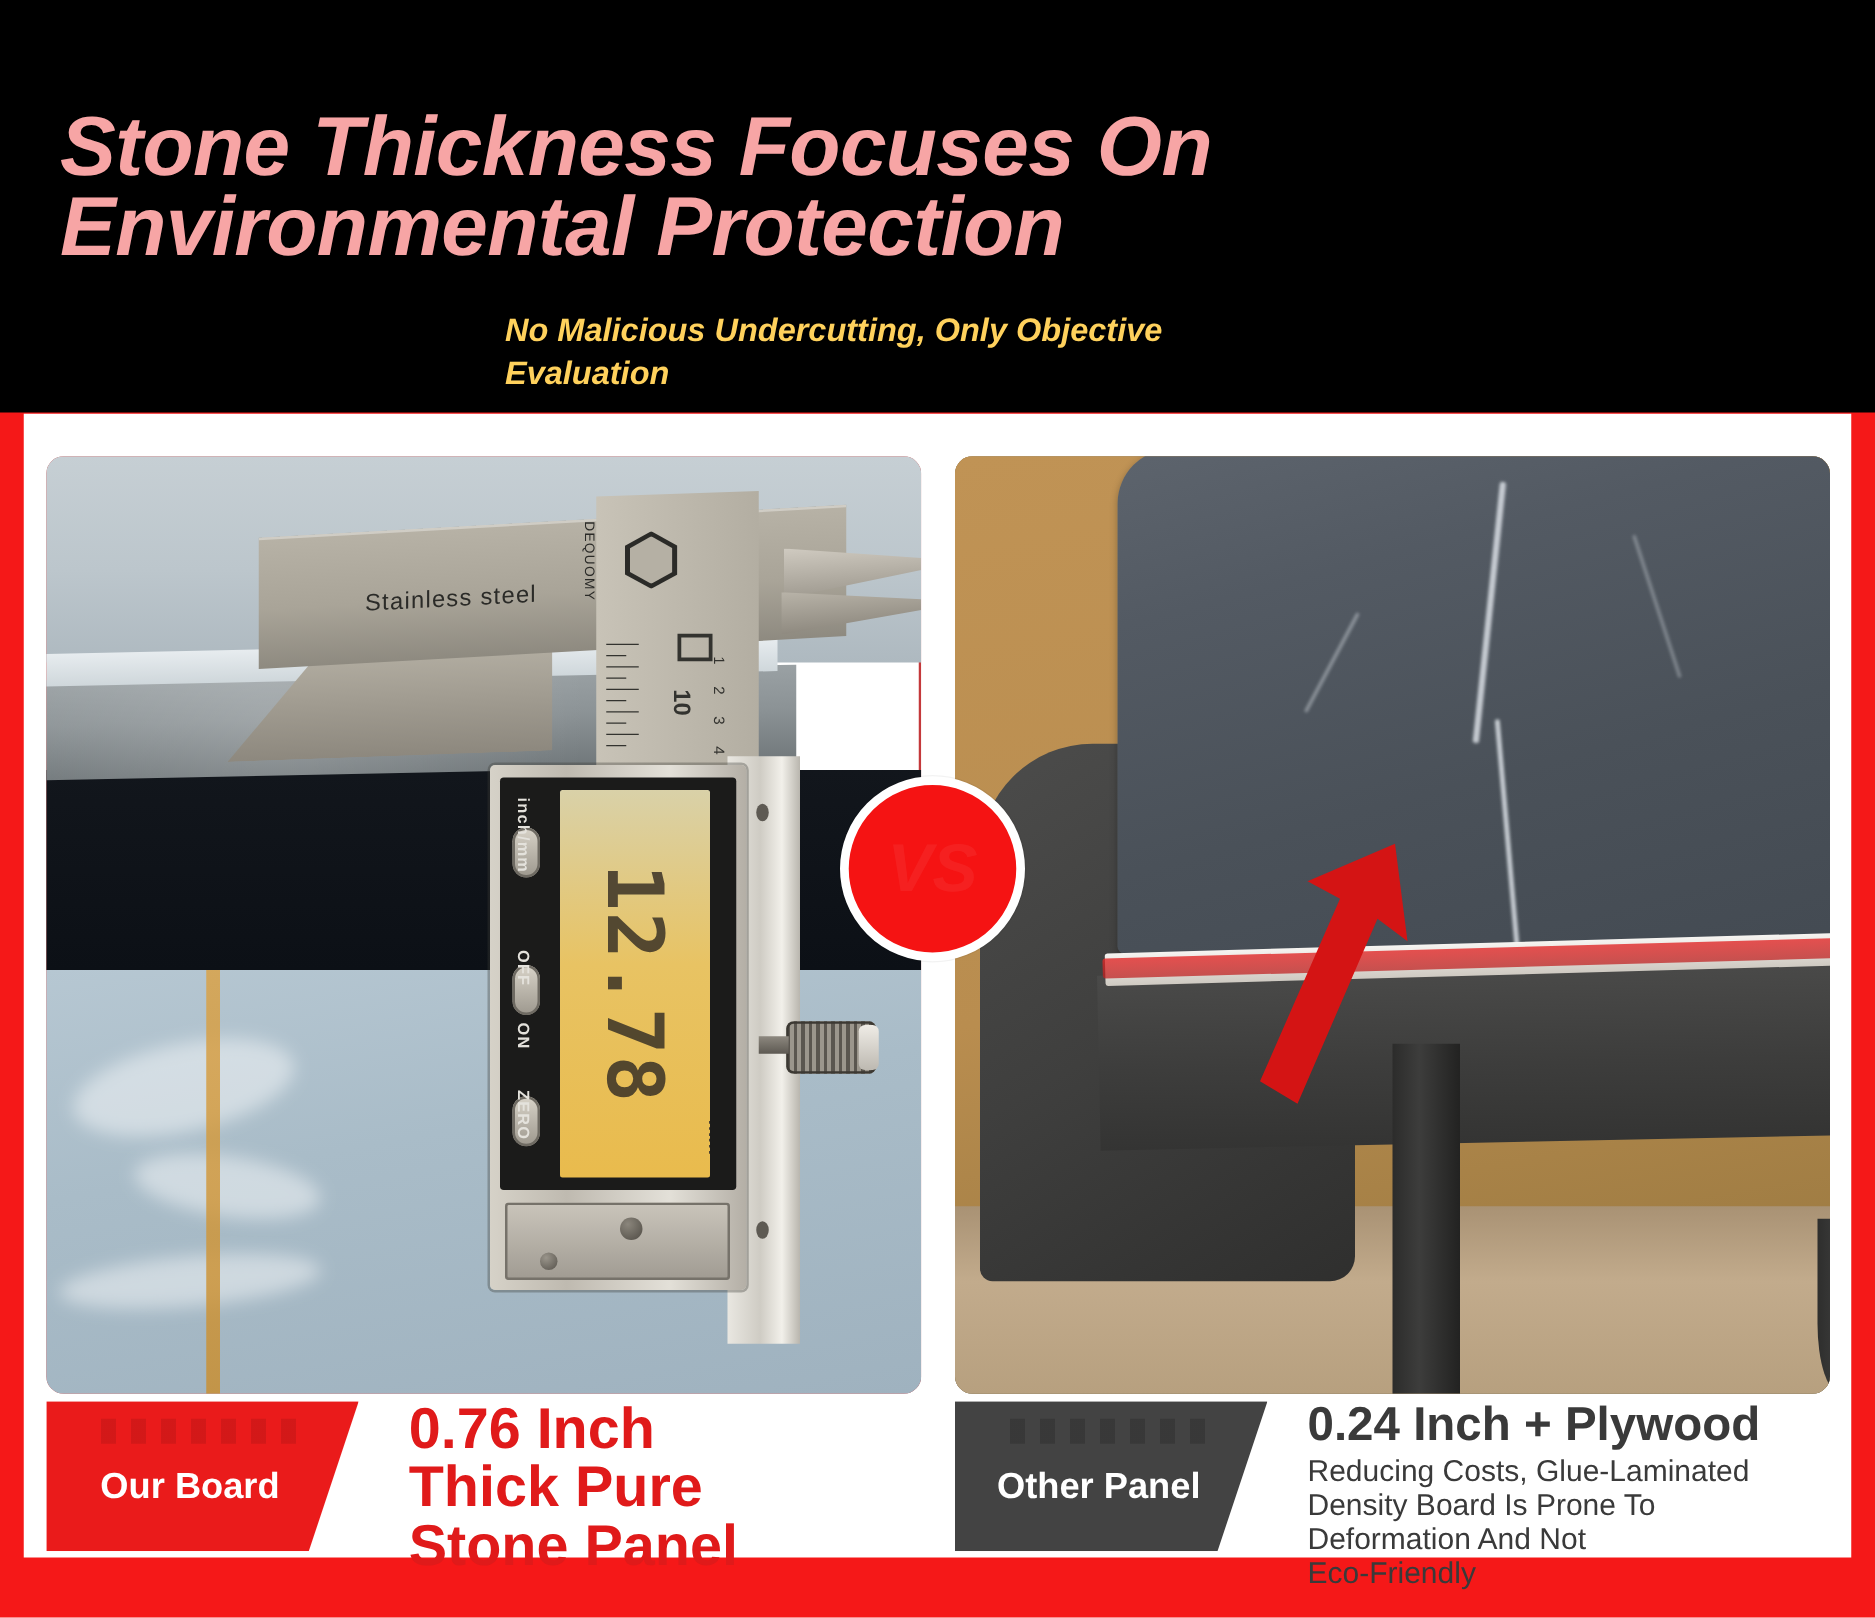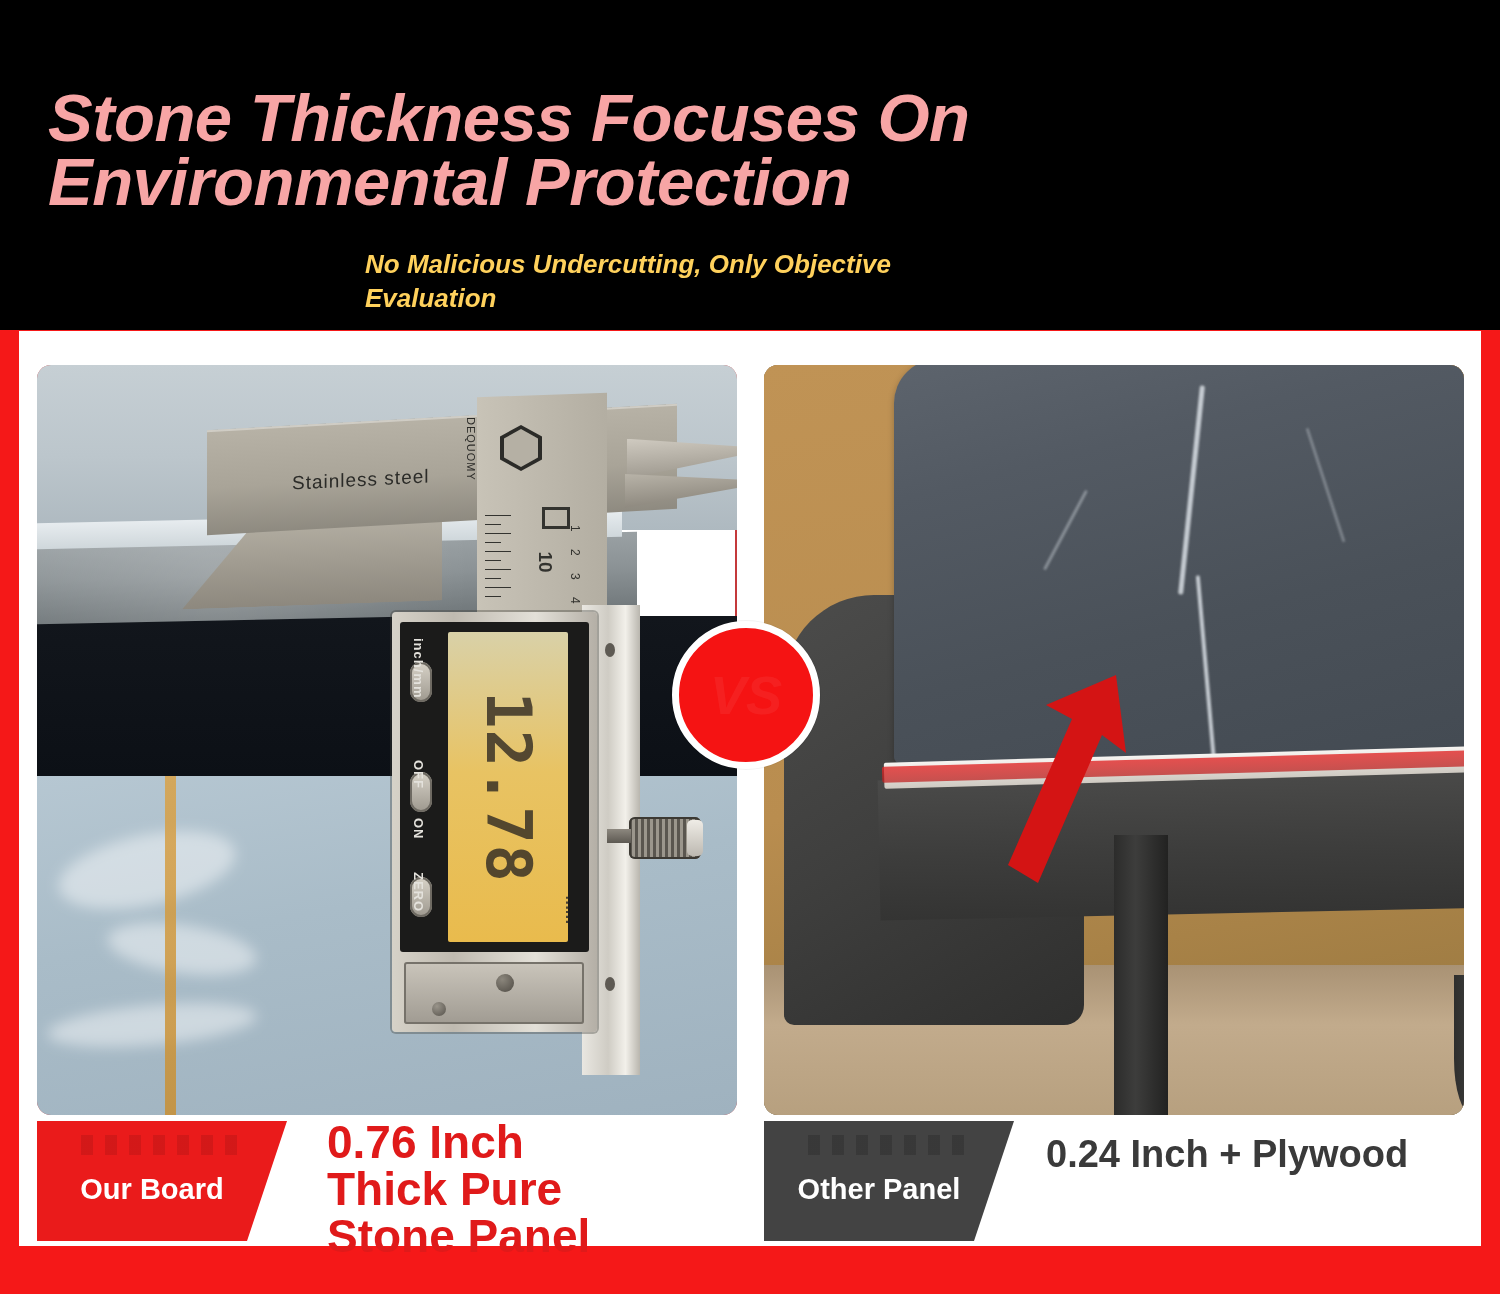--- a/index.html
+++ b/index.html
@@ -19,21 +19,21 @@
   }
   .title{
     position:absolute;left:48px;top:86px;width:1180px;
     color:#F7A5A5;
     font-size:67px;line-height:0.95;
     font-weight:bold;
     letter-spacing:-0.5px;
     white-space:pre-line;
   }
   .subtitle{
-    position:absolute;left:365px;top:248px;width:600px;
+    position:absolute;left:404px;top:248px;width:600px;
     color:#FFD15C;
     font-size:26px;line-height:1.3;
     font-weight:bold;
     white-space:pre-line;
   }
 
   
   .panel{
     position:absolute;left:19px;top:331px;
     width:1462px;height:915px;
@@ -346,21 +346,21 @@
 
   .cap-title{
     position:absolute;font-weight:bold;line-height:1.02;
     white-space:pre-line;
   }
   .cap-left .cap-title{
     left:290px;top:-2px;width:420px;
     color:#E01A1A;font-size:46px;
   }
   .cap-right .cap-title{
-    left:282px;top:14px;width:420px;
+    left:282px;top:0px;width:420px;
     color:#3a3a3a;font-size:38px;line-height:1.0;
   }
   .cap-desc{
     position:absolute;left:282px;top:44px;width:420px;
     color:#3a3a3a;font-size:24px;line-height:1.12;
     white-space:pre-line;
   }
 
   
   .vs{
@@ -489,19 +489,23 @@
 Thick Pure
 Stone Panel</div>
   </div>
 
   <div class="caption cap-right">
     <div class="badge badge-other">
       <div class="badge-ghost"></div>
       <span>Other Panel</span>
     </div>
     <div class="cap-title">0.24 Inch + Plywood</div>
+    <div class="cap-desc">Reducing Costs, Glue-Laminated
+Density Board Is Prone To
+Deformation And Not
+Eco-Friendly</div>
   </div>
 
 </div>
 
 <div class="vs">
   <span>VS</span>
 </div>
 
 </body></html>

